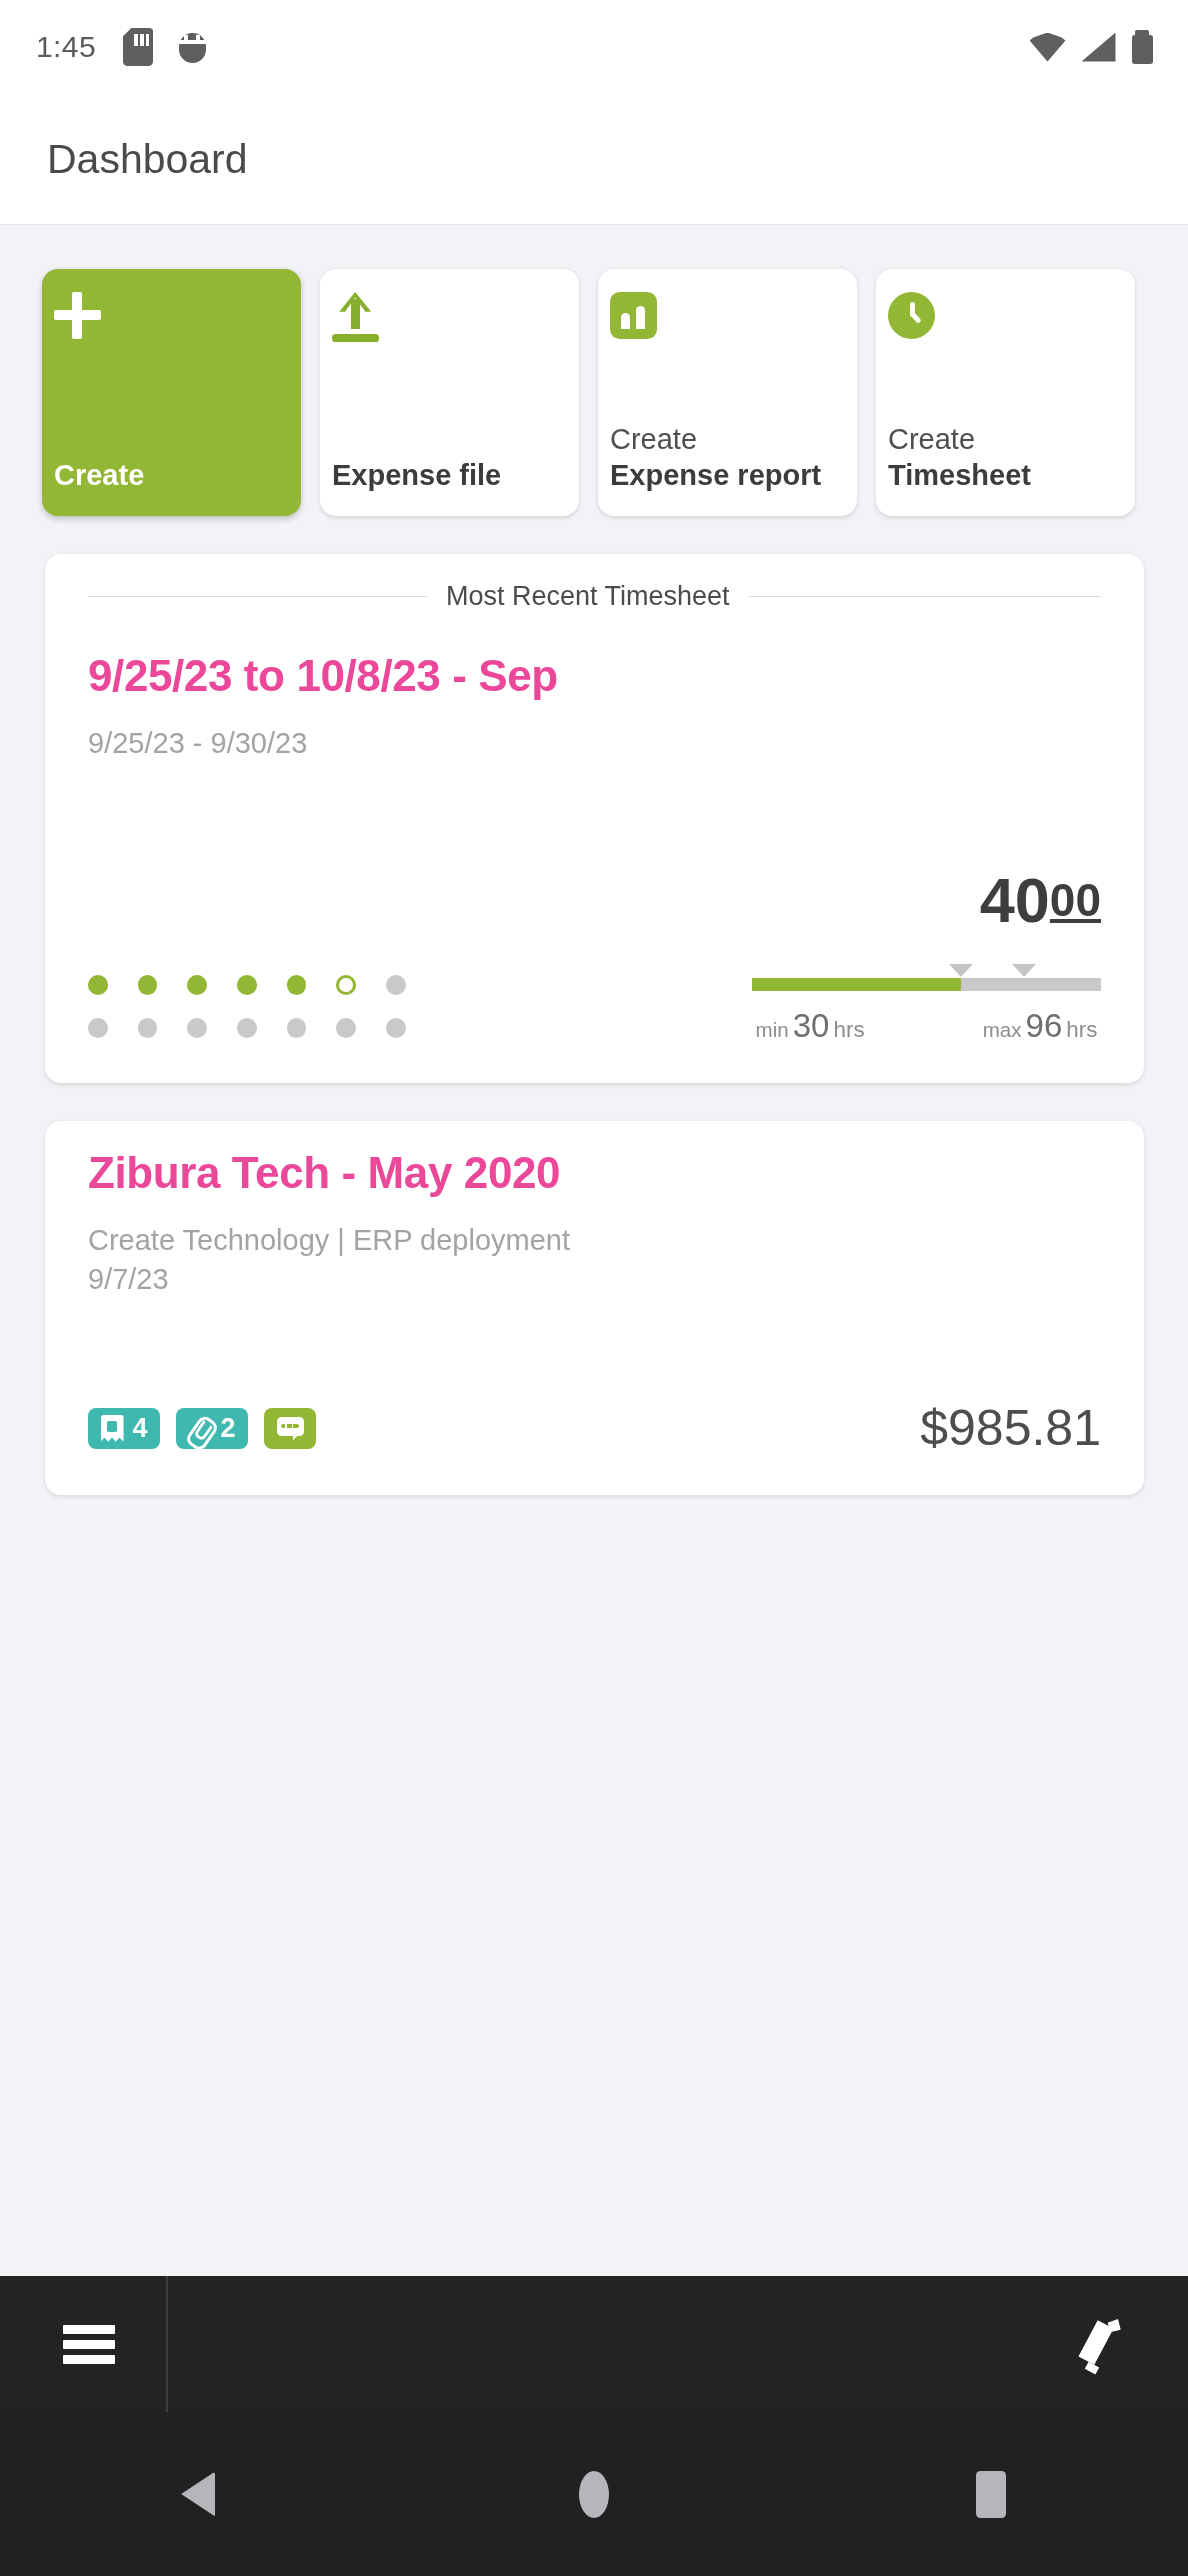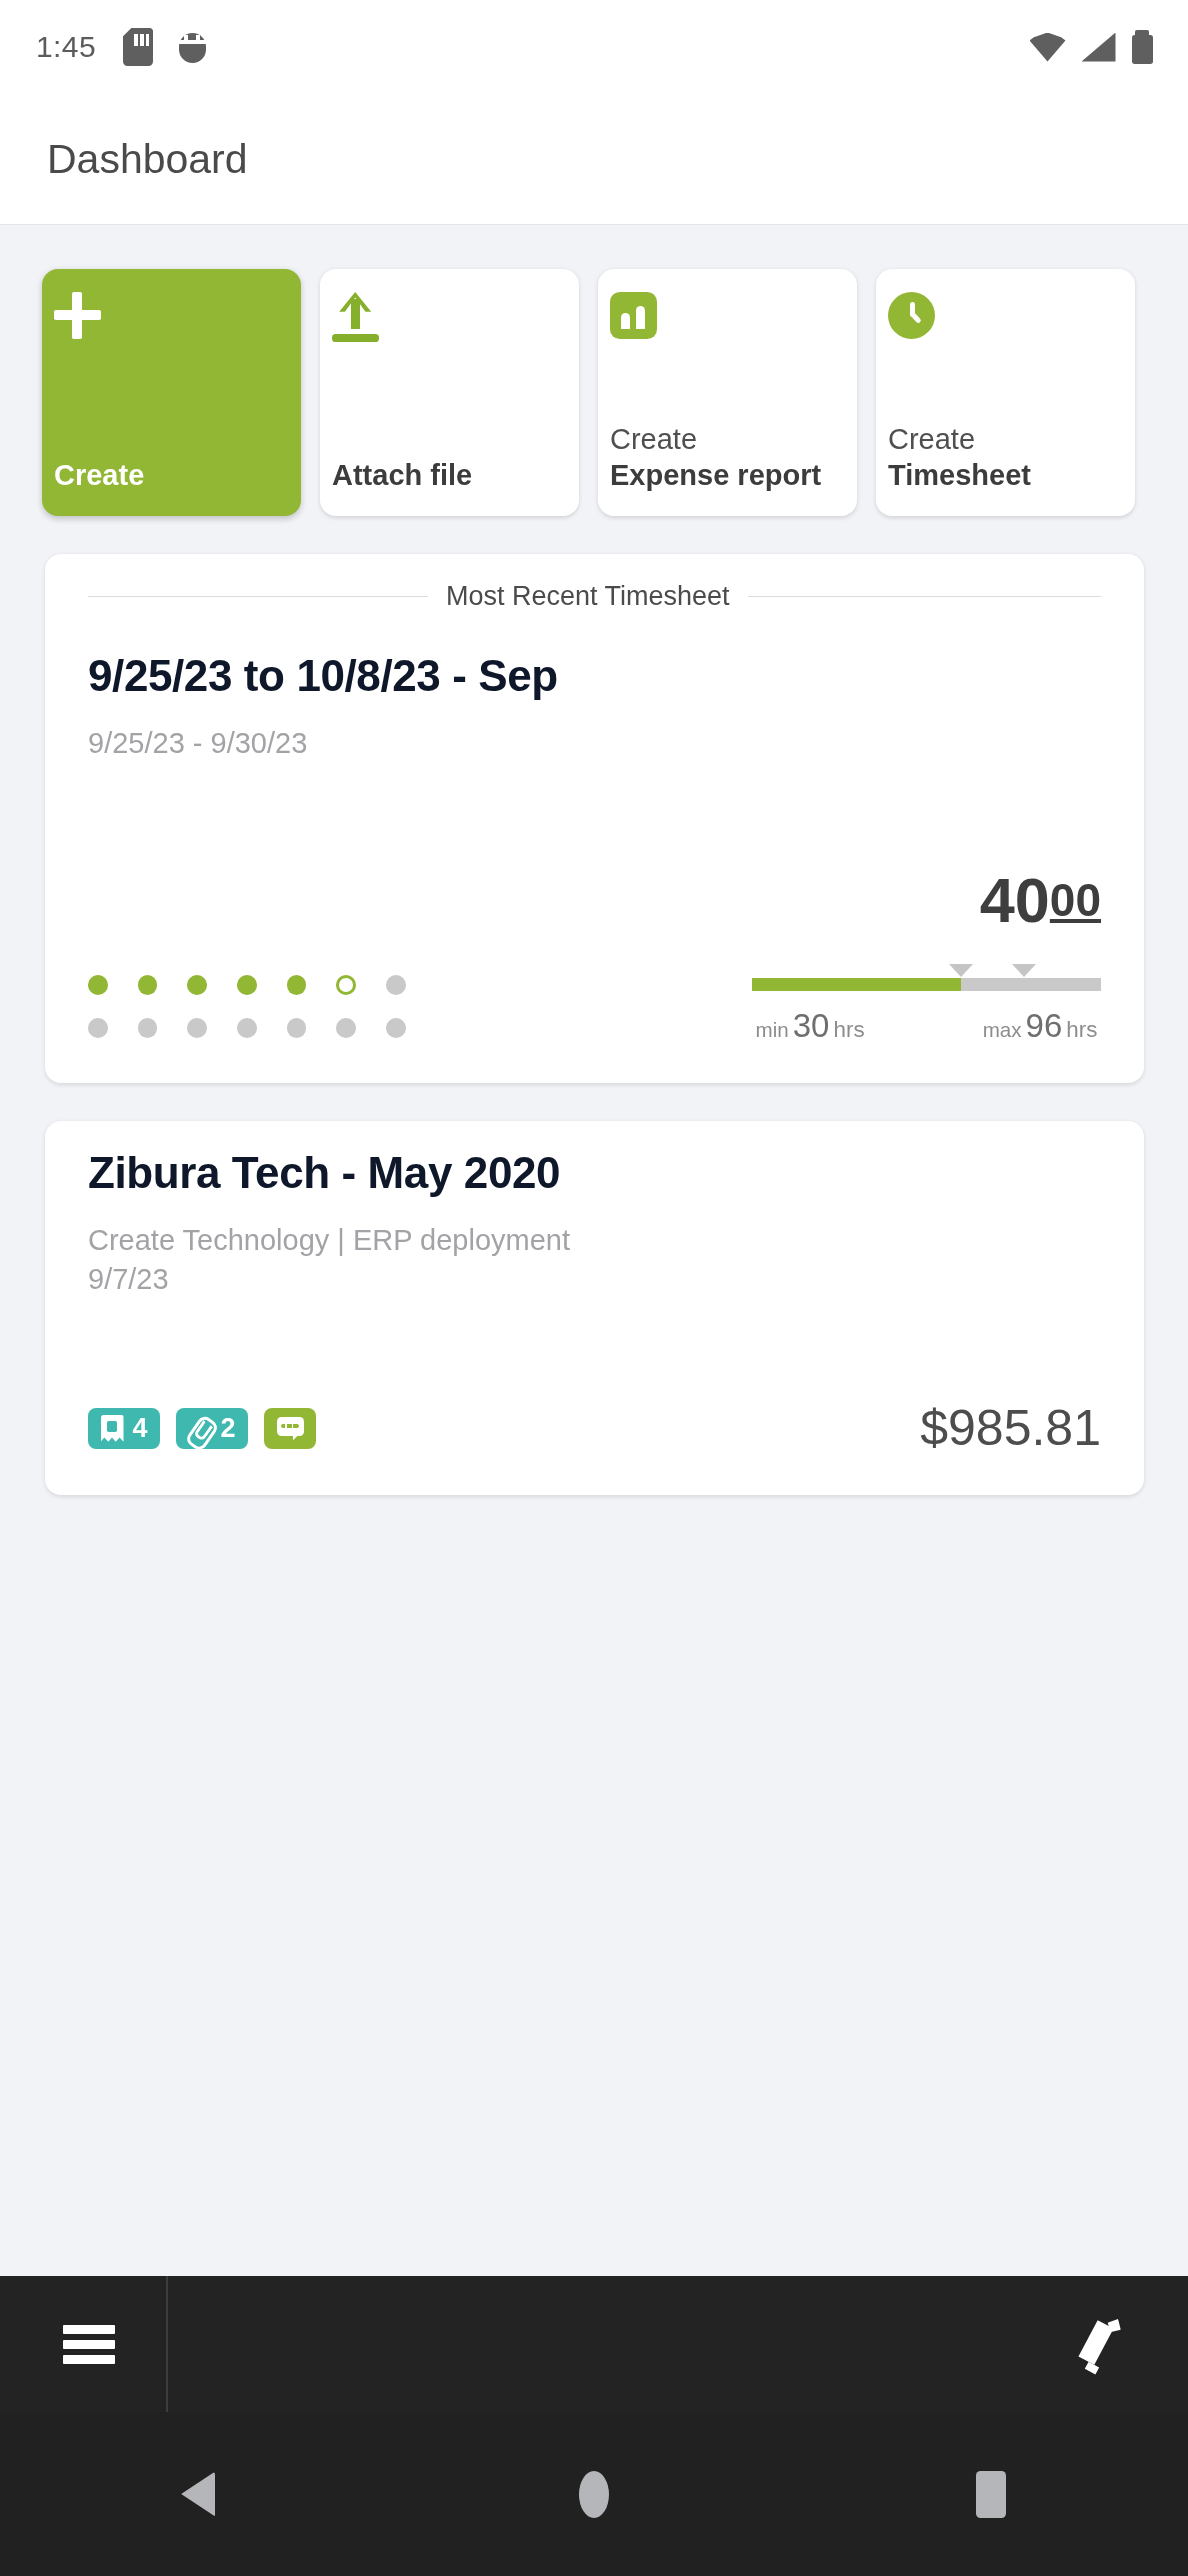--- a/index.html
+++ b/index.html
@@ -110,21 +110,21 @@
   .info-card{
     margin:38px 45px 0 45px; background:#ffffff; border-radius:16px;
     box-shadow:0 1.8px 4.5px rgba(0,0,0,.11); padding:27px 43px 38px 43px; position:relative;
   }
   .card-hdr{ display:flex; align-items:center; gap:18px; margin-bottom:39px; }
   .card-hdr .rule{ height:1.8px; background:#dcdcdc; }
   .card-hdr .rule.l{ width:340px; }
   .card-hdr .rule.r{ flex:1; }
   .card-hdr .hdr-text{ font-size:27px; color:#4b4b4b; white-space:nowrap; }
 
-  .card-title{ font-size:44px; font-weight:700; color:#0f172a; letter-spacing:-0.4px; }
+  .card-title{ font-size:44px; font-weight:700; color:#ec4899; letter-spacing:-0.4px; }
   .card-sub{ font-size:29px; color:#a3a3a7; margin-top:23px; line-height:1.35; }
 
   
   .ts-bottom{ display:flex; align-items:flex-end; margin-top:106px; }
   .dots-grid{ display:flex; flex-direction:column; gap:23px; padding-bottom:7.2px; }
   .dots-row{ display:flex; gap:30px; }
   .dot{ width:19.7px; height:19.7px; border-radius:50%; }
   .dot.filled{ background:#92B735; }
   .dot.hollow{ background:transparent; border:3.6px solid #92B735; }
   .dot.empty{ background:#c9c9c9; }
@@ -245,21 +245,21 @@
         </div>
       </div>
 
       <div class="act-card">
         <div class="act-icon">
             <div class="ic-upload">
               <span class="arw"></span>
             </div>
           </div>
         <div class="act-labels">
-          <div class="act-main">Attach file</div>
+          <div class="act-main">Expense file</div>
         </div>
       </div>
 
       <div class="act-card">
         <div class="act-icon">
             <div class="ic-chart"></div>
           </div>
         <div class="act-labels">
           <div class="act-sub">Create</div>
           <div class="act-main">Expense report</div>

